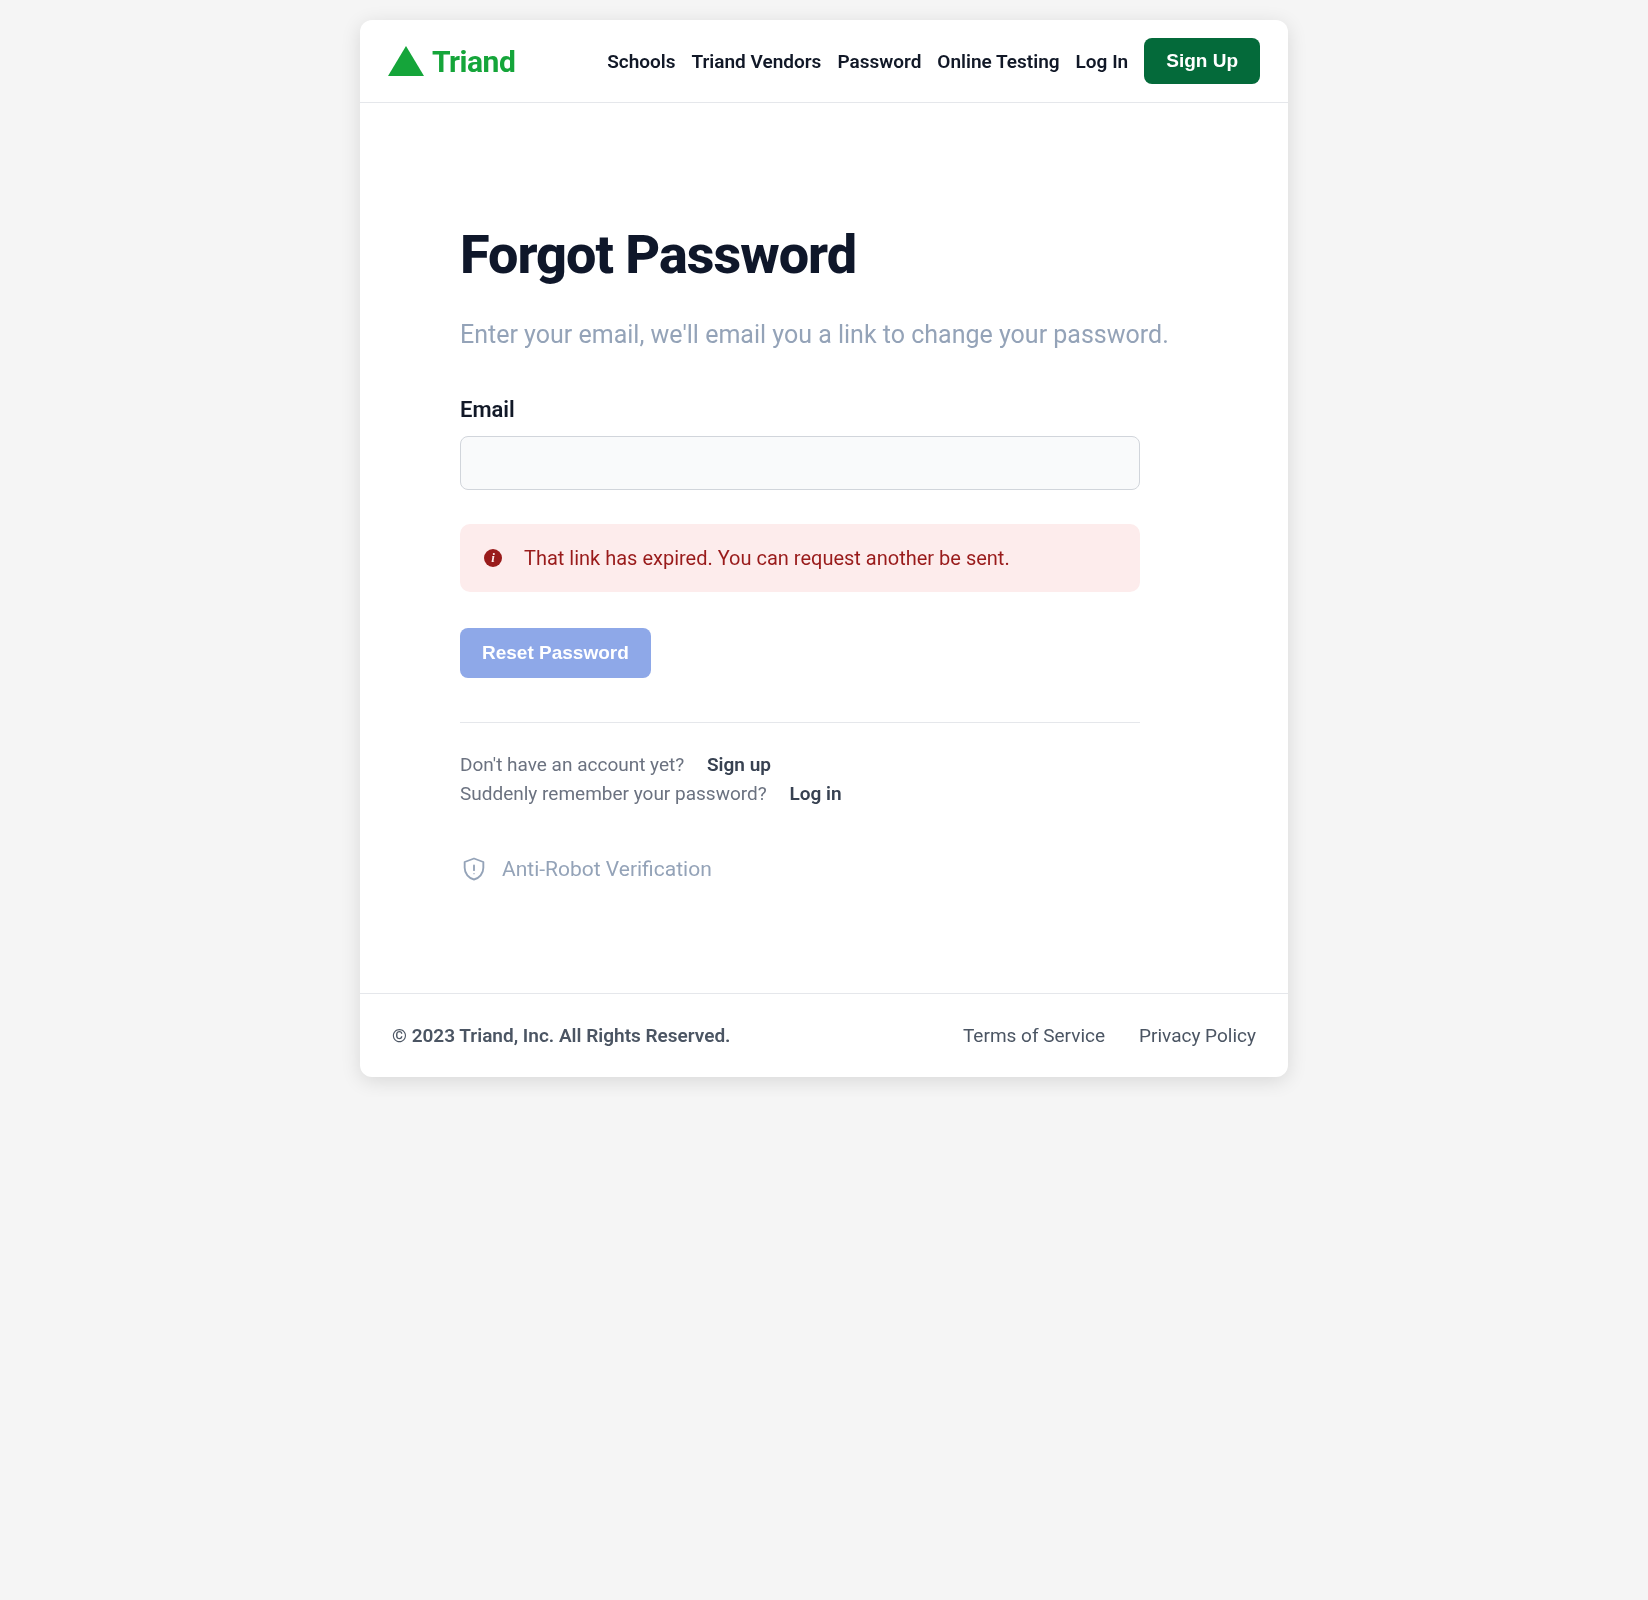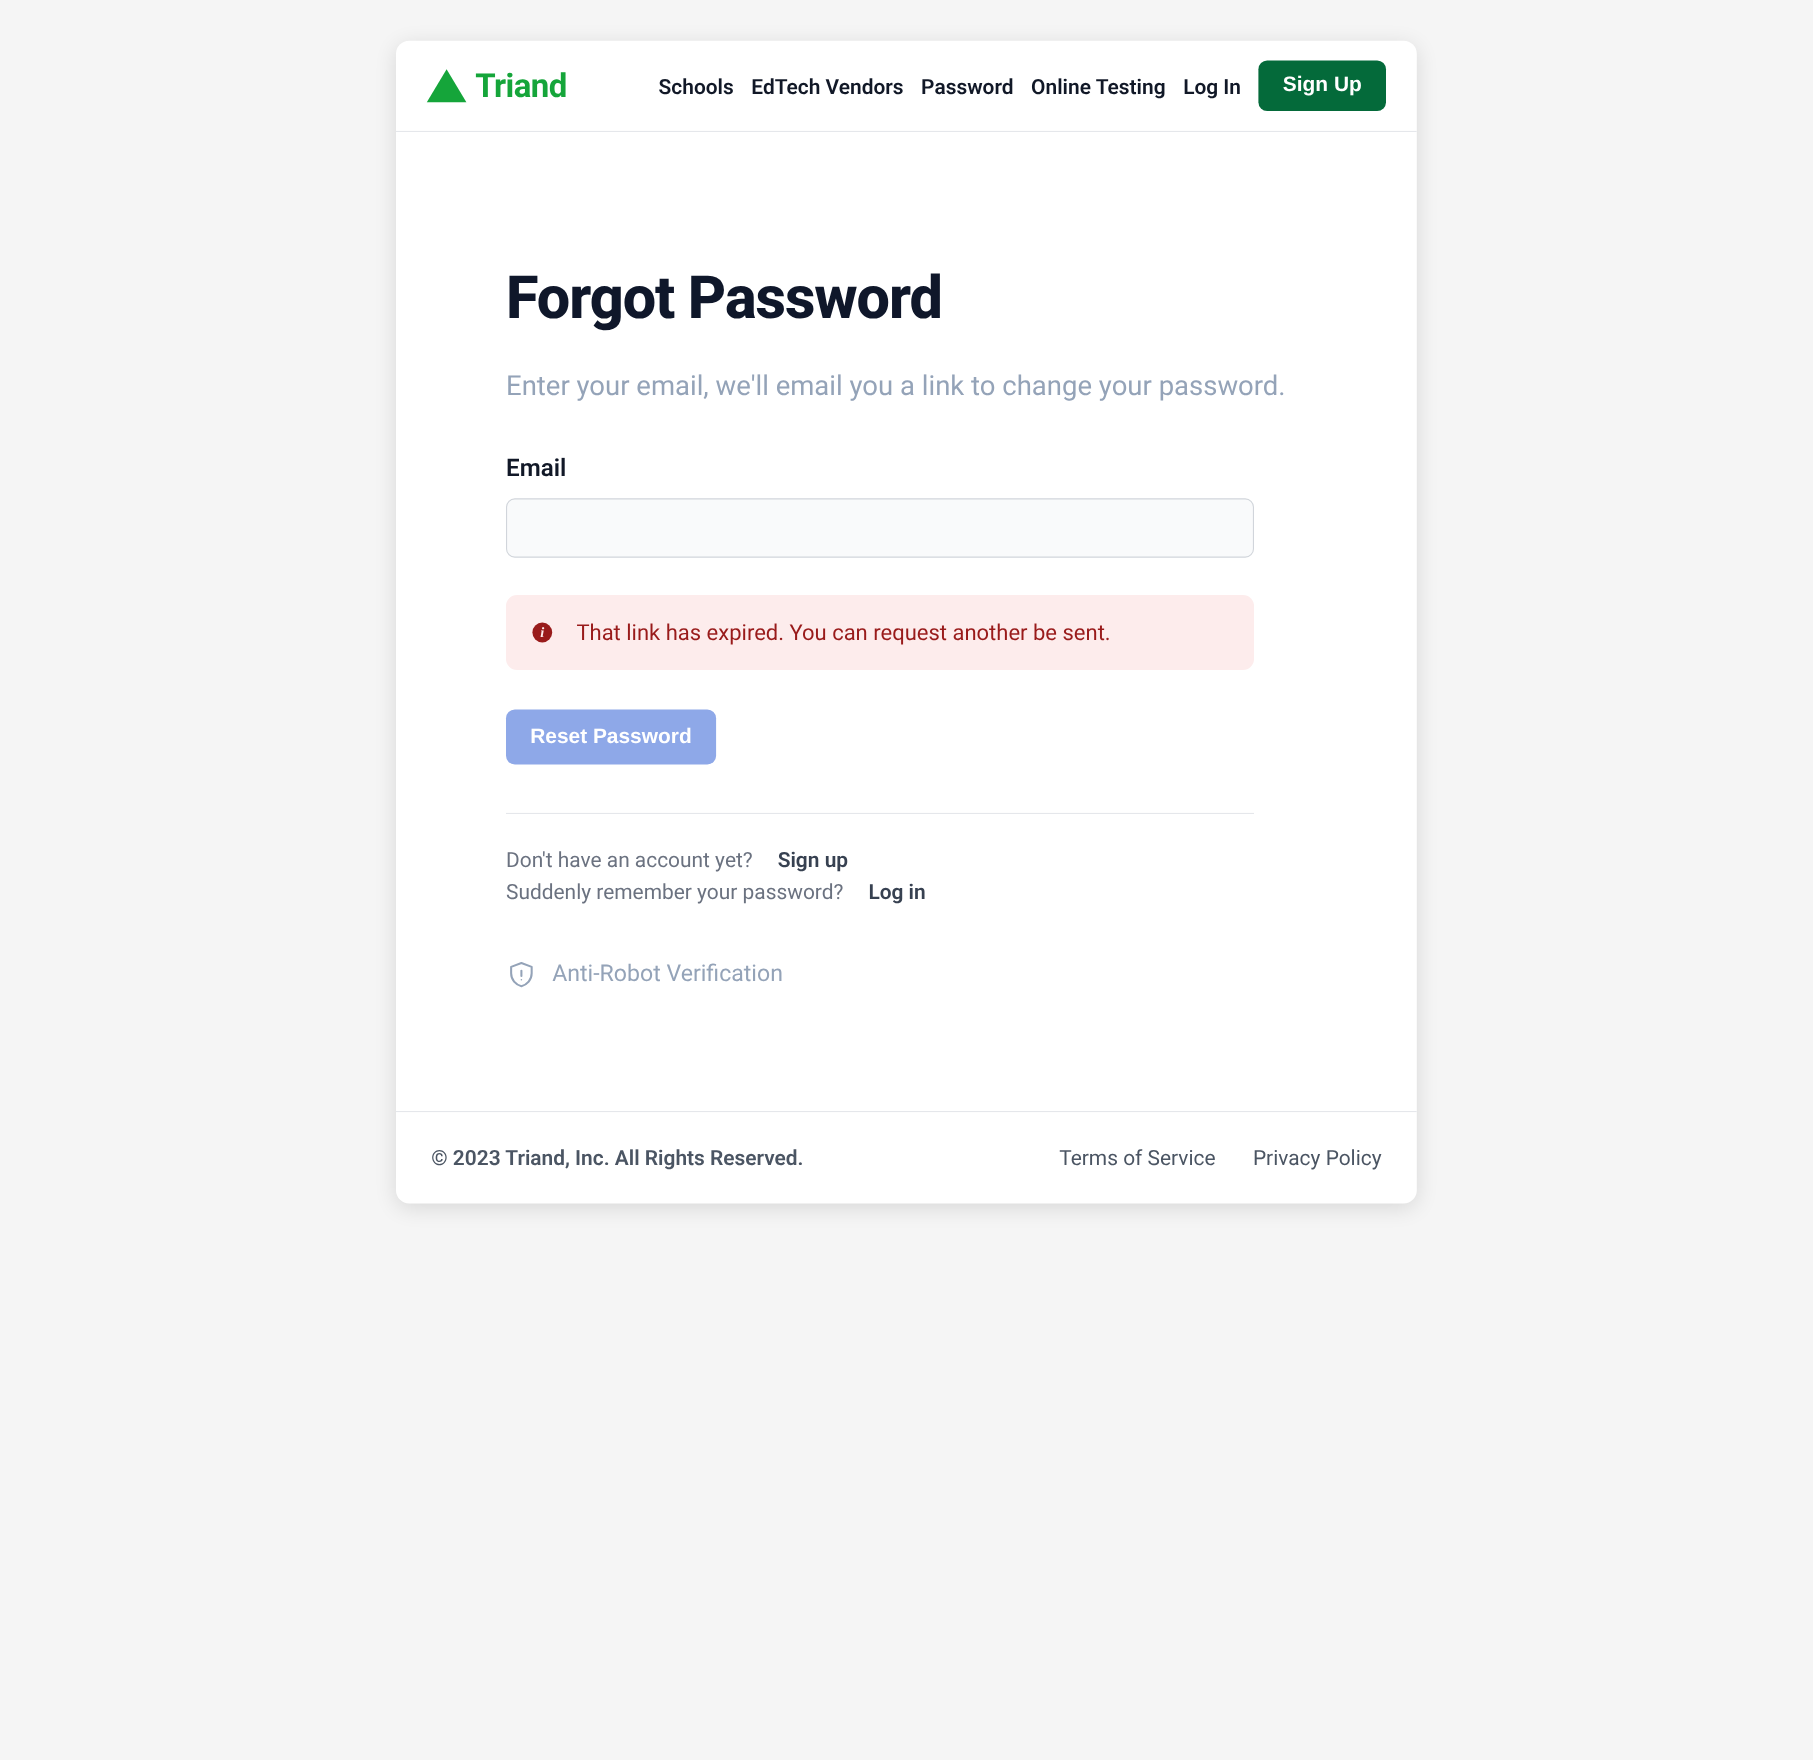--- a/index.html
+++ b/index.html
@@ -3,21 +3,21 @@
 <meta charset="utf-8">
 <style>
   * { box-sizing: border-box; margin: 0; padding: 0; }
   body {
     font-family: -apple-system, BlinkMacSystemFont, "Segoe UI", Roboto, Helvetica, Arial, sans-serif;
     background: #f5f5f5;
     padding: 20px;
   }
   .page-wrap {
     width: 928px;
-    margin: 17px auto;
+    margin: 0 auto;
     background: #fff;
     border-radius: 12px;
     box-shadow: 0 4px 20px rgba(0,0,0,0.12);
     overflow: hidden;
   }
   
   .navbar {
     display: flex;
     align-items: center;
     padding: 18px 28px;
@@ -198,21 +198,21 @@
 
 <div class="page-wrap">
 
   <div class="navbar">
     <div class="logo">
       <div class="logo-triangle"></div>
       <span class="logo-text">Triand</span>
     </div>
     <div class="nav-links">
       <span class="nav-link">Schools</span>
-      <span class="nav-link">EdTech Vendors</span>
+      <span class="nav-link">Triand Vendors</span>
       <span class="nav-link">Password</span>
       <span class="nav-link">Online Testing</span>
       <span class="nav-link">Log In</span>
       <button class="signup-btn">Sign Up</button>
     </div>
   </div>
 
   <div class="main">
     <h1 class="page-title">Forgot Password</h1>
     <p class="page-subtitle">Enter your email, we'll email you a link to change your password.</p>

